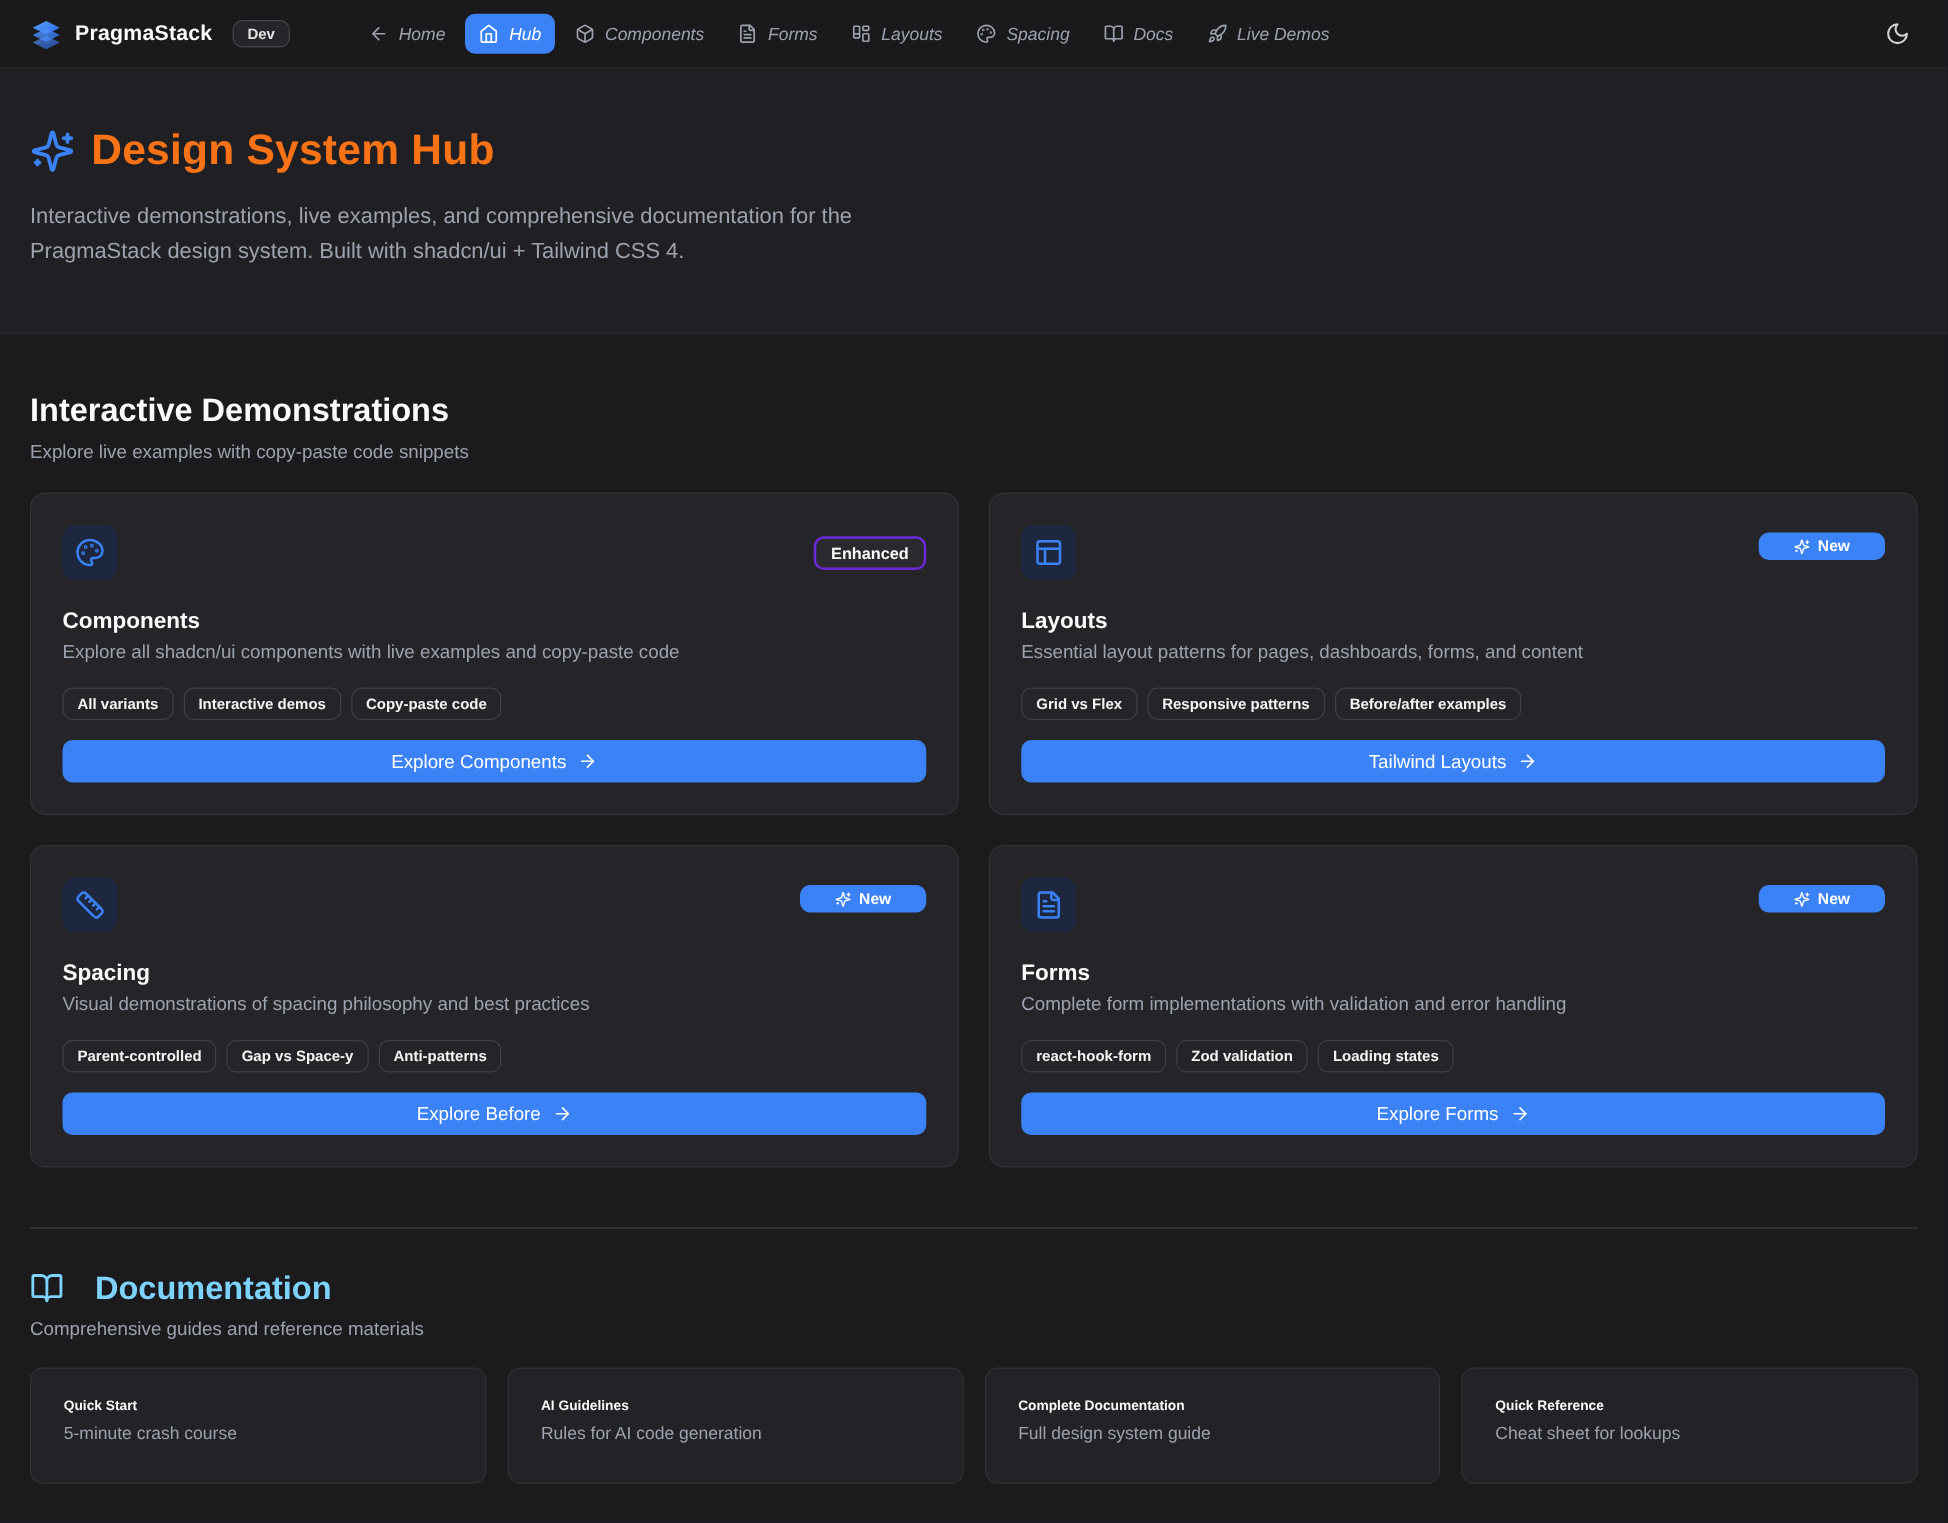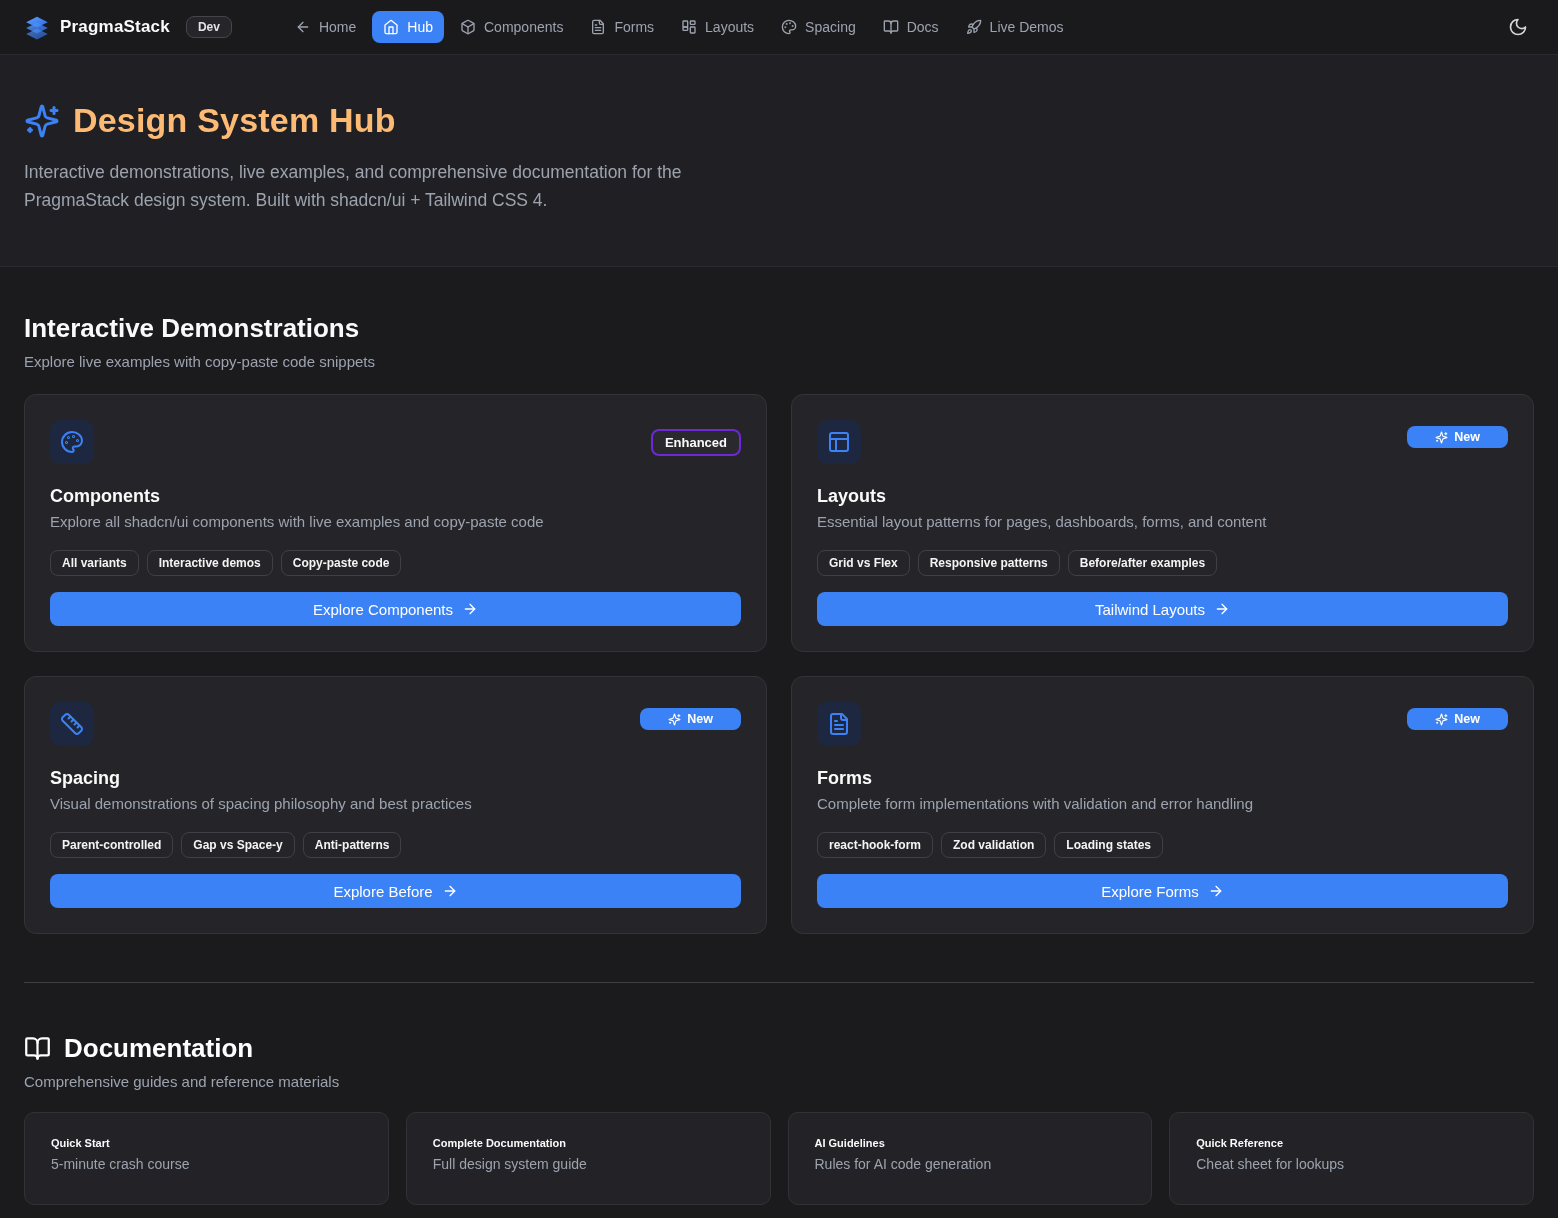--- a/index.html
+++ b/index.html
@@ -23,33 +23,33 @@
   .brand-name { font-size: 17px; font-weight: bold; color: #fafafa; letter-spacing: .2px; }
   .dev-badge {
     margin-left: 6px; font-size: 12px; font-weight: bold; color: #e4e4e7;
     border: 1px solid #45454b; background: #26262a;
     padding: 3px 11px; border-radius: 8px;
   }
   .nav { display: flex; align-items: center; gap: 5px; margin-left: 52px; }
   .nav-item {
     display: flex; align-items: center; gap: 8px;
     color: #9ca3af; font-size: 14px;
-    padding: 8px 11px; border-radius: 8px; cursor: pointer;
+    padding: 8px 11px; border-radius: 8px; cursor: pointer; font-style: italic;
   }
   .nav-item.active { background: #3b82f6; color: #ffffff; }
   .theme-toggle { margin-left: auto; color: #d4d4d8; padding: 6px; cursor: pointer; }
 
   
   .hero {
     background: #202024;
     border-bottom: 1px solid #2b2b2f;
     padding: 46px 24px 52px;
   }
   .hero-title-row { display: flex; align-items: center; gap: 13px; }
-  .hero-title { font-size: 34px; font-weight: bold; color: #fdba74; letter-spacing: .2px; }
+  .hero-title { font-size: 34px; font-weight: bold; color: #f97316; letter-spacing: .2px; }
   .hero-sparkles { color: #3b82f6; }
   .hero-desc {
     margin-top: 18px; max-width: 724px;
     font-size: 17.5px; line-height: 1.6; color: #9ca3af;
   }
 
   
   .main { padding: 0 24px; }
   .section-title { margin-top: 46px; font-size: 26px; font-weight: bold; color: #fafafa; }
   .section-sub { margin-top: 9px; font-size: 15px; color: #9ca3af; }
@@ -90,21 +90,21 @@
     margin-top: 16px; width: 100%; height: 34px;
     background: #3b82f6; border: none; border-radius: 8px;
     color: #ffffff; font-size: 15px; font-family: inherit;
     display: flex; align-items: center; justify-content: center; gap: 9px;
     cursor: pointer;
   }
 
   .divider { border: none; border-top: 1px solid #3f3f44; margin: 48px 0 0; }
 
   
-  .docs-header { margin-top: 50px; display: flex; align-items: center; gap: 13px; color: #ffffff; }
+  .docs-header { margin-top: 32px; display: flex; align-items: center; gap: 25px; color: #7dd3fc; }
   .docs-title { font-size: 26px; font-weight: bold; }
   .docs-grid {
     margin-top: 22px;
     display: grid; grid-template-columns: repeat(4, 1fr); gap: 17px;
   }
   .doc-card {
     background: #232327; border: 1px solid #313136;
     border-radius: 10px; padding: 24px 26px; height: 93px; cursor: pointer;
   }
   .doc-title { font-size: 11px; font-weight: bold; color: #fafafa; }
@@ -399,26 +399,26 @@
     <h2 class="docs-title">Documentation</h2>
   </div>
   <p class="section-sub">Comprehensive guides and reference materials</p>
 
   <div class="docs-grid">
     <div class="doc-card">
       <div class="doc-title">Quick Start</div>
       <div class="doc-sub">5-minute crash course</div>
     </div>
     <div class="doc-card">
+      <div class="doc-title">AI Guidelines</div>
+      <div class="doc-sub">Rules for AI code generation</div>
+    </div>
+    <div class="doc-card">
       <div class="doc-title">Complete Documentation</div>
       <div class="doc-sub">Full design system guide</div>
-    </div>
-    <div class="doc-card">
-      <div class="doc-title">AI Guidelines</div>
-      <div class="doc-sub">Rules for AI code generation</div>
     </div>
     <div class="doc-card">
       <div class="doc-title">Quick Reference</div>
       <div class="doc-sub">Cheat sheet for lookups</div>
     </div>
   </div>
 
 </main>
 
 </body></html>

